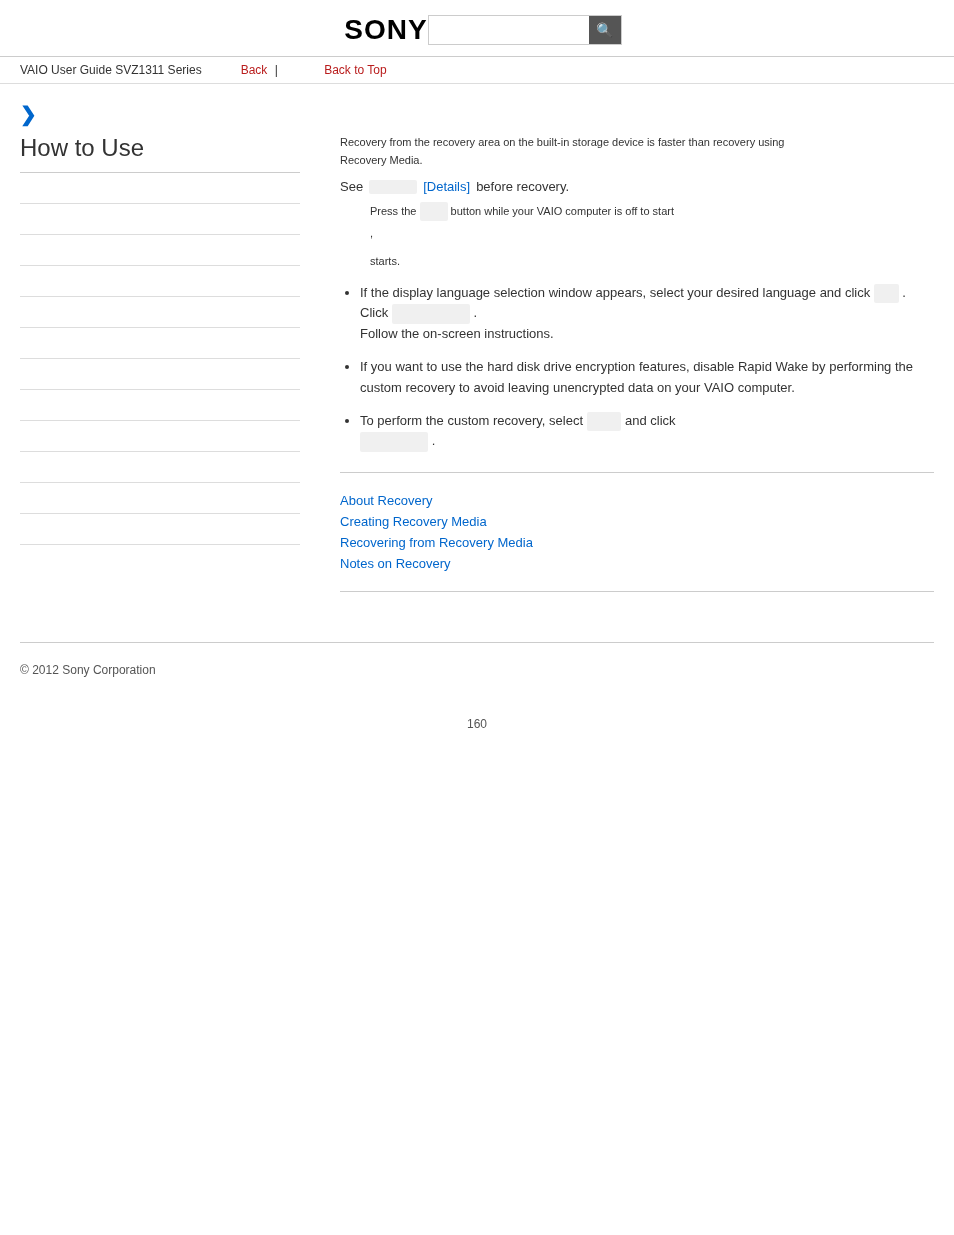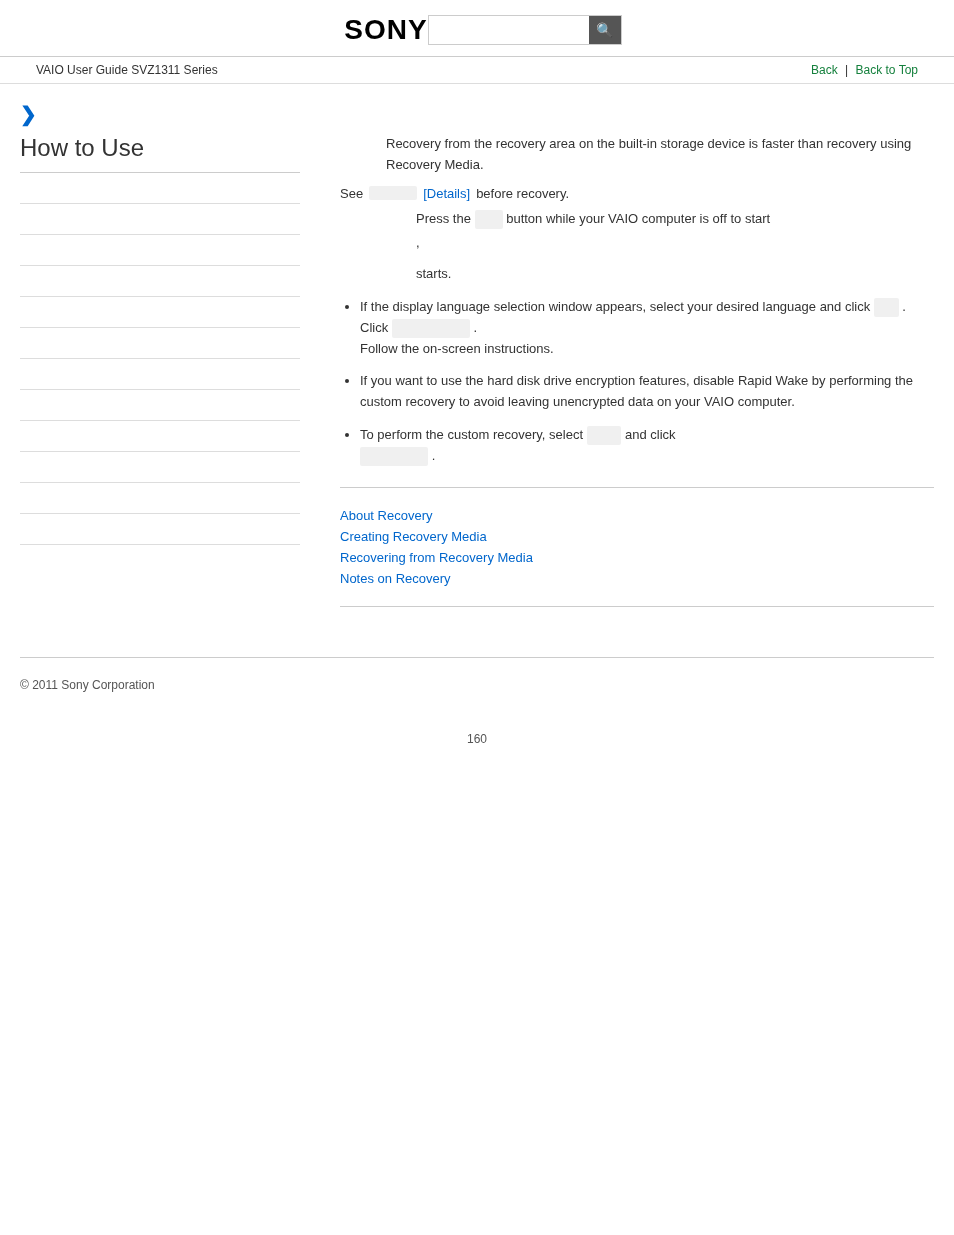--- a/index.html
+++ b/index.html
@@ -49,32 +49,33 @@
       display: flex;
       align-items: center;
       justify-content: center;
       color: #fff;
       font-size: 14px;
     }
 
     
     .nav-bar {
       display: flex;
-      justify-content: space-between;
-      align-items: center;
-      padding: 6px 36px;
+      justify-content: flex-start;
+      align-items: center;
+      padding: 6px 20px;
       border-bottom: 1px solid #ddd;
       font-size: 12px;
     }
     .nav-bar .guide-title {
       color: #333;
     }
     .nav-bar .nav-links a {
-      color: #15803d;
+      color: #b91c1c;
       text-decoration: none;
+      margin-left: 39px;
     }
     .nav-bar .nav-links .sep {
       margin: 0 4px;
       color: #333;
     }
 
     
     .breadcrumb-section {
       padding: 18px 20px 8px 20px;
     }
@@ -114,22 +115,21 @@
     
     .content {
       flex: 1;
       padding-left: 20px;
       padding-bottom: 30px;
     }
 
     .content p {
       margin-bottom: 10px;
       line-height: 1.6;
-      font-size: 13px;
-      margin-left: 46px;
+      font-size: 11px;
     }
 
     .content .see-row {
       display: flex;
       align-items: center;
       gap: 6px;
       margin-bottom: 8px;
     }
 
     .content .indent-block {
@@ -310,16 +310,16 @@
       <a href="#" class="link-blue">Notes on Recovery</a>
     </div>
 
     <hr class="content-divider">
 
   </div>
 </div>
 
 <hr class="footer-divider">
 <div class="footer">
-  <span>© 2011 Sony Corporation</span>
+  <span>© 2012 Sony Corporation</span>
 </div>
 
 <div class="page-number">160</div>
 
 </body></html>

